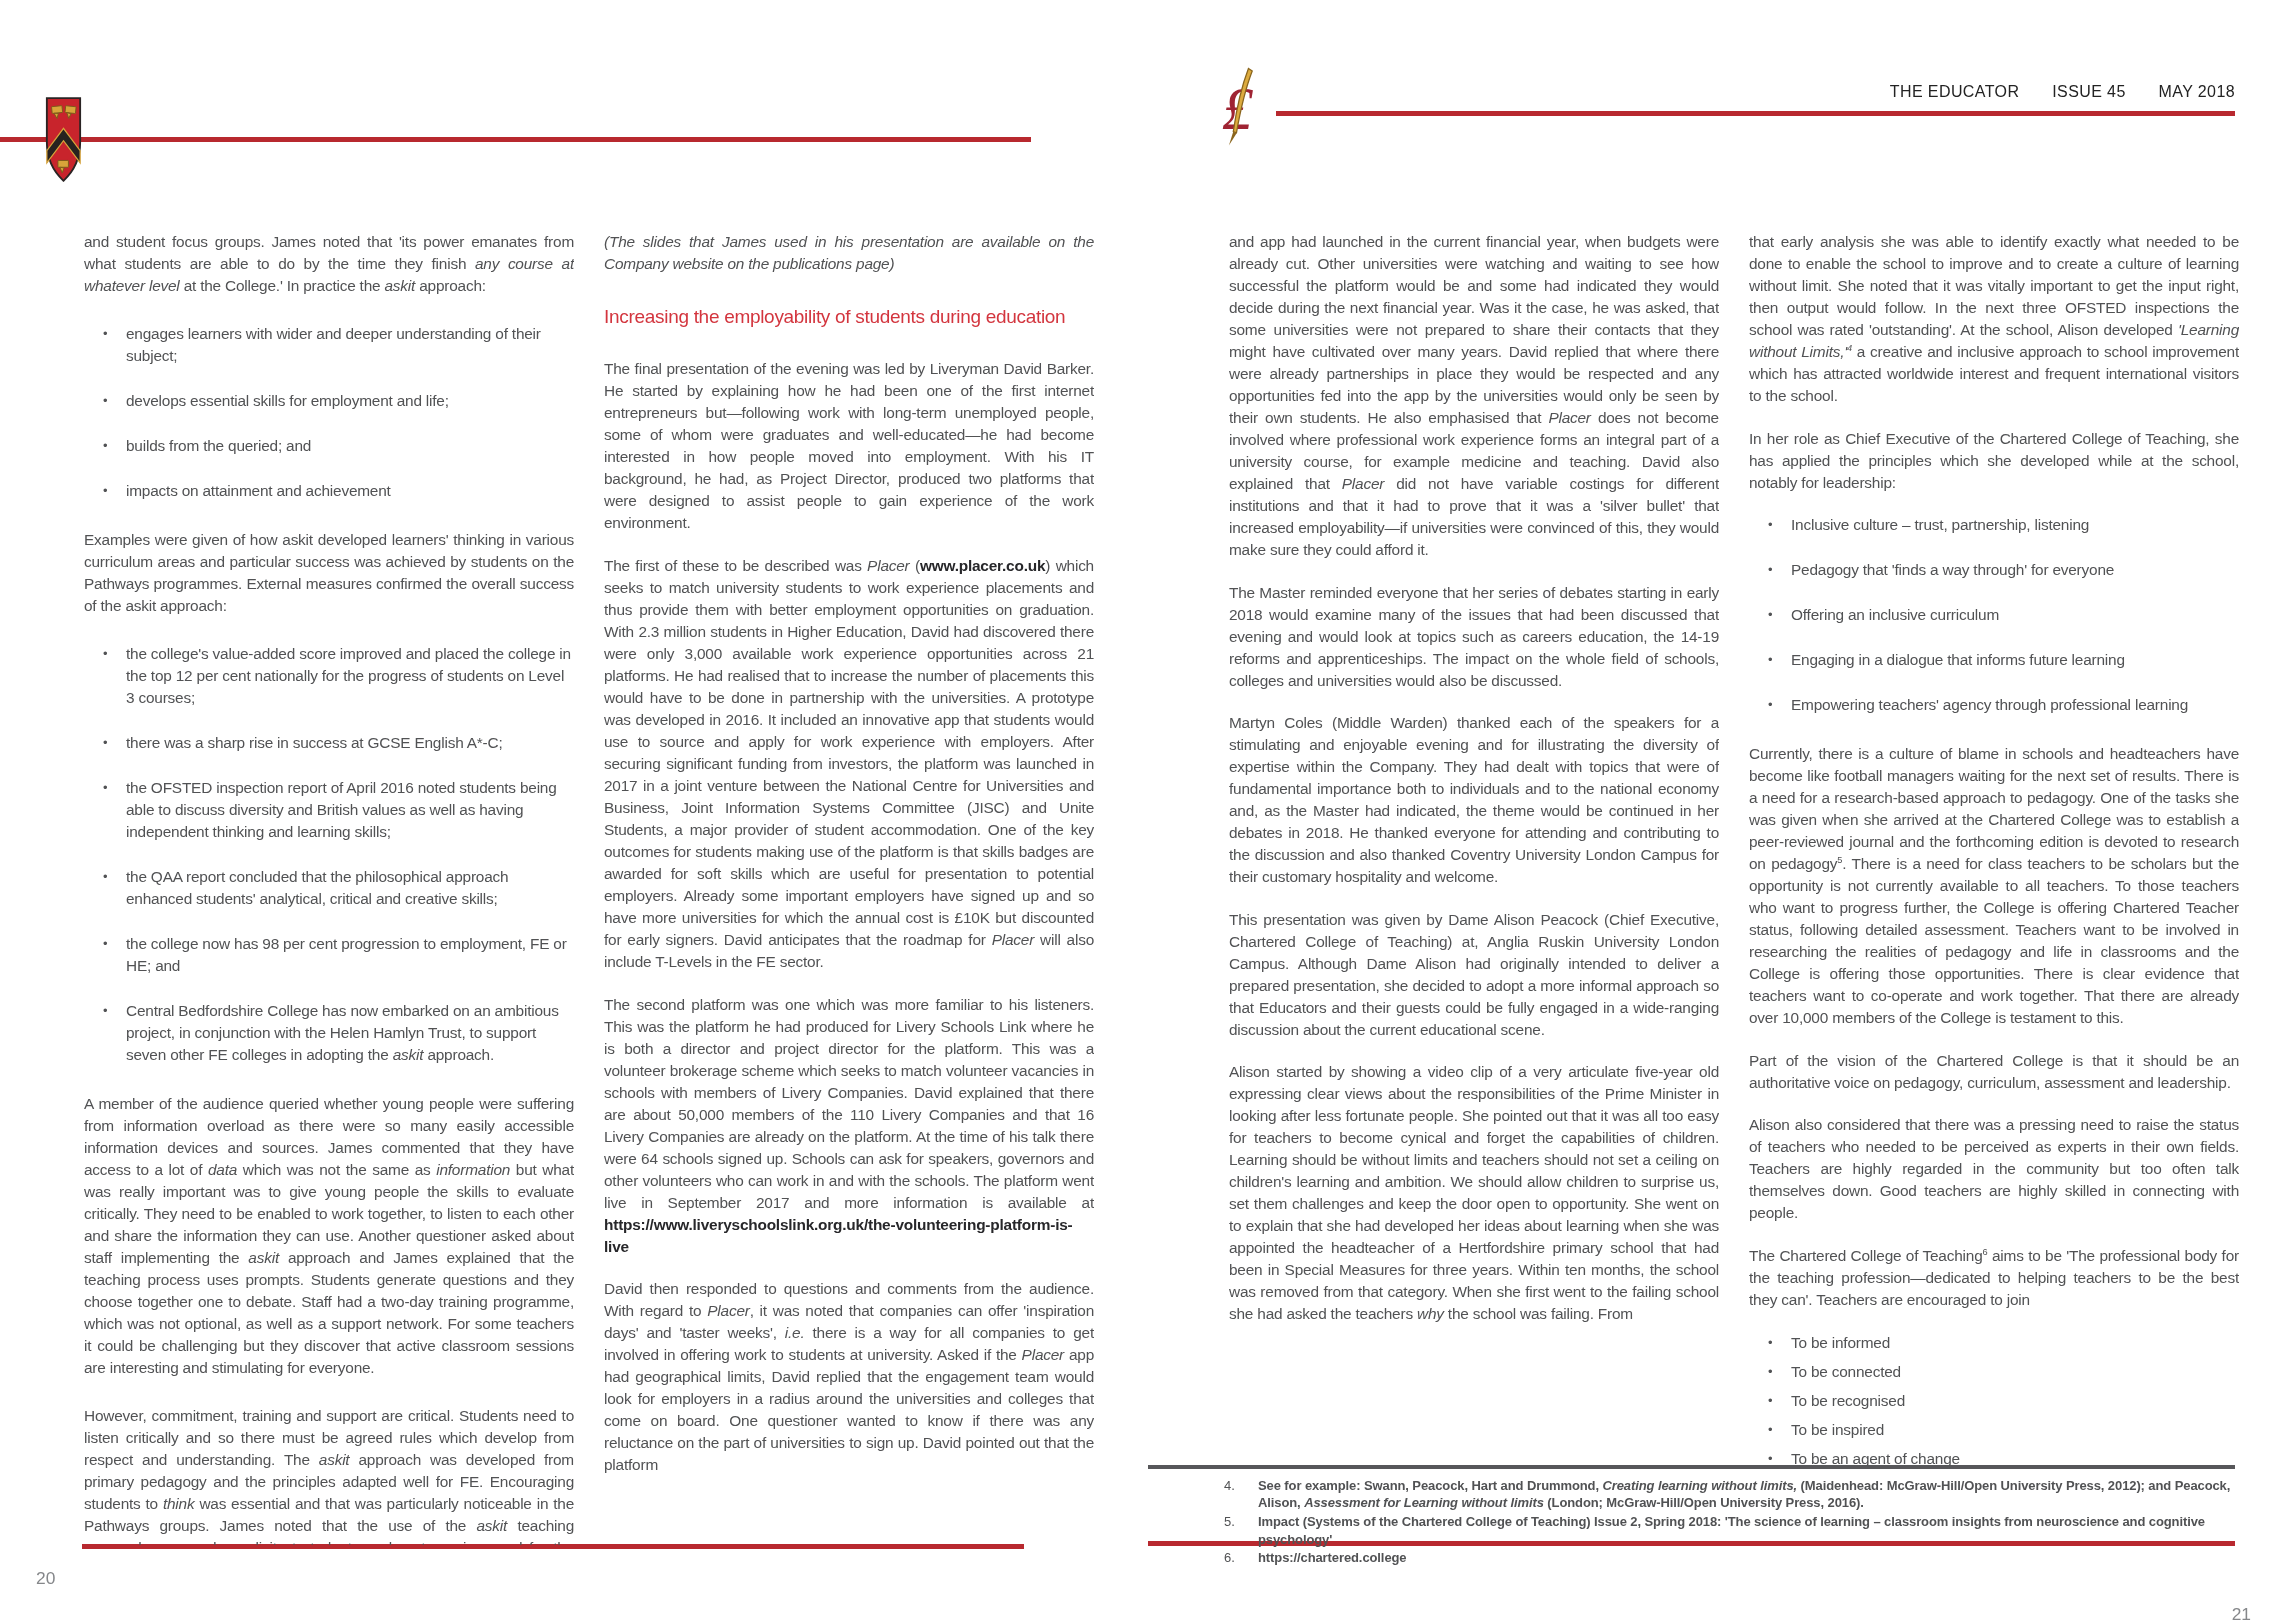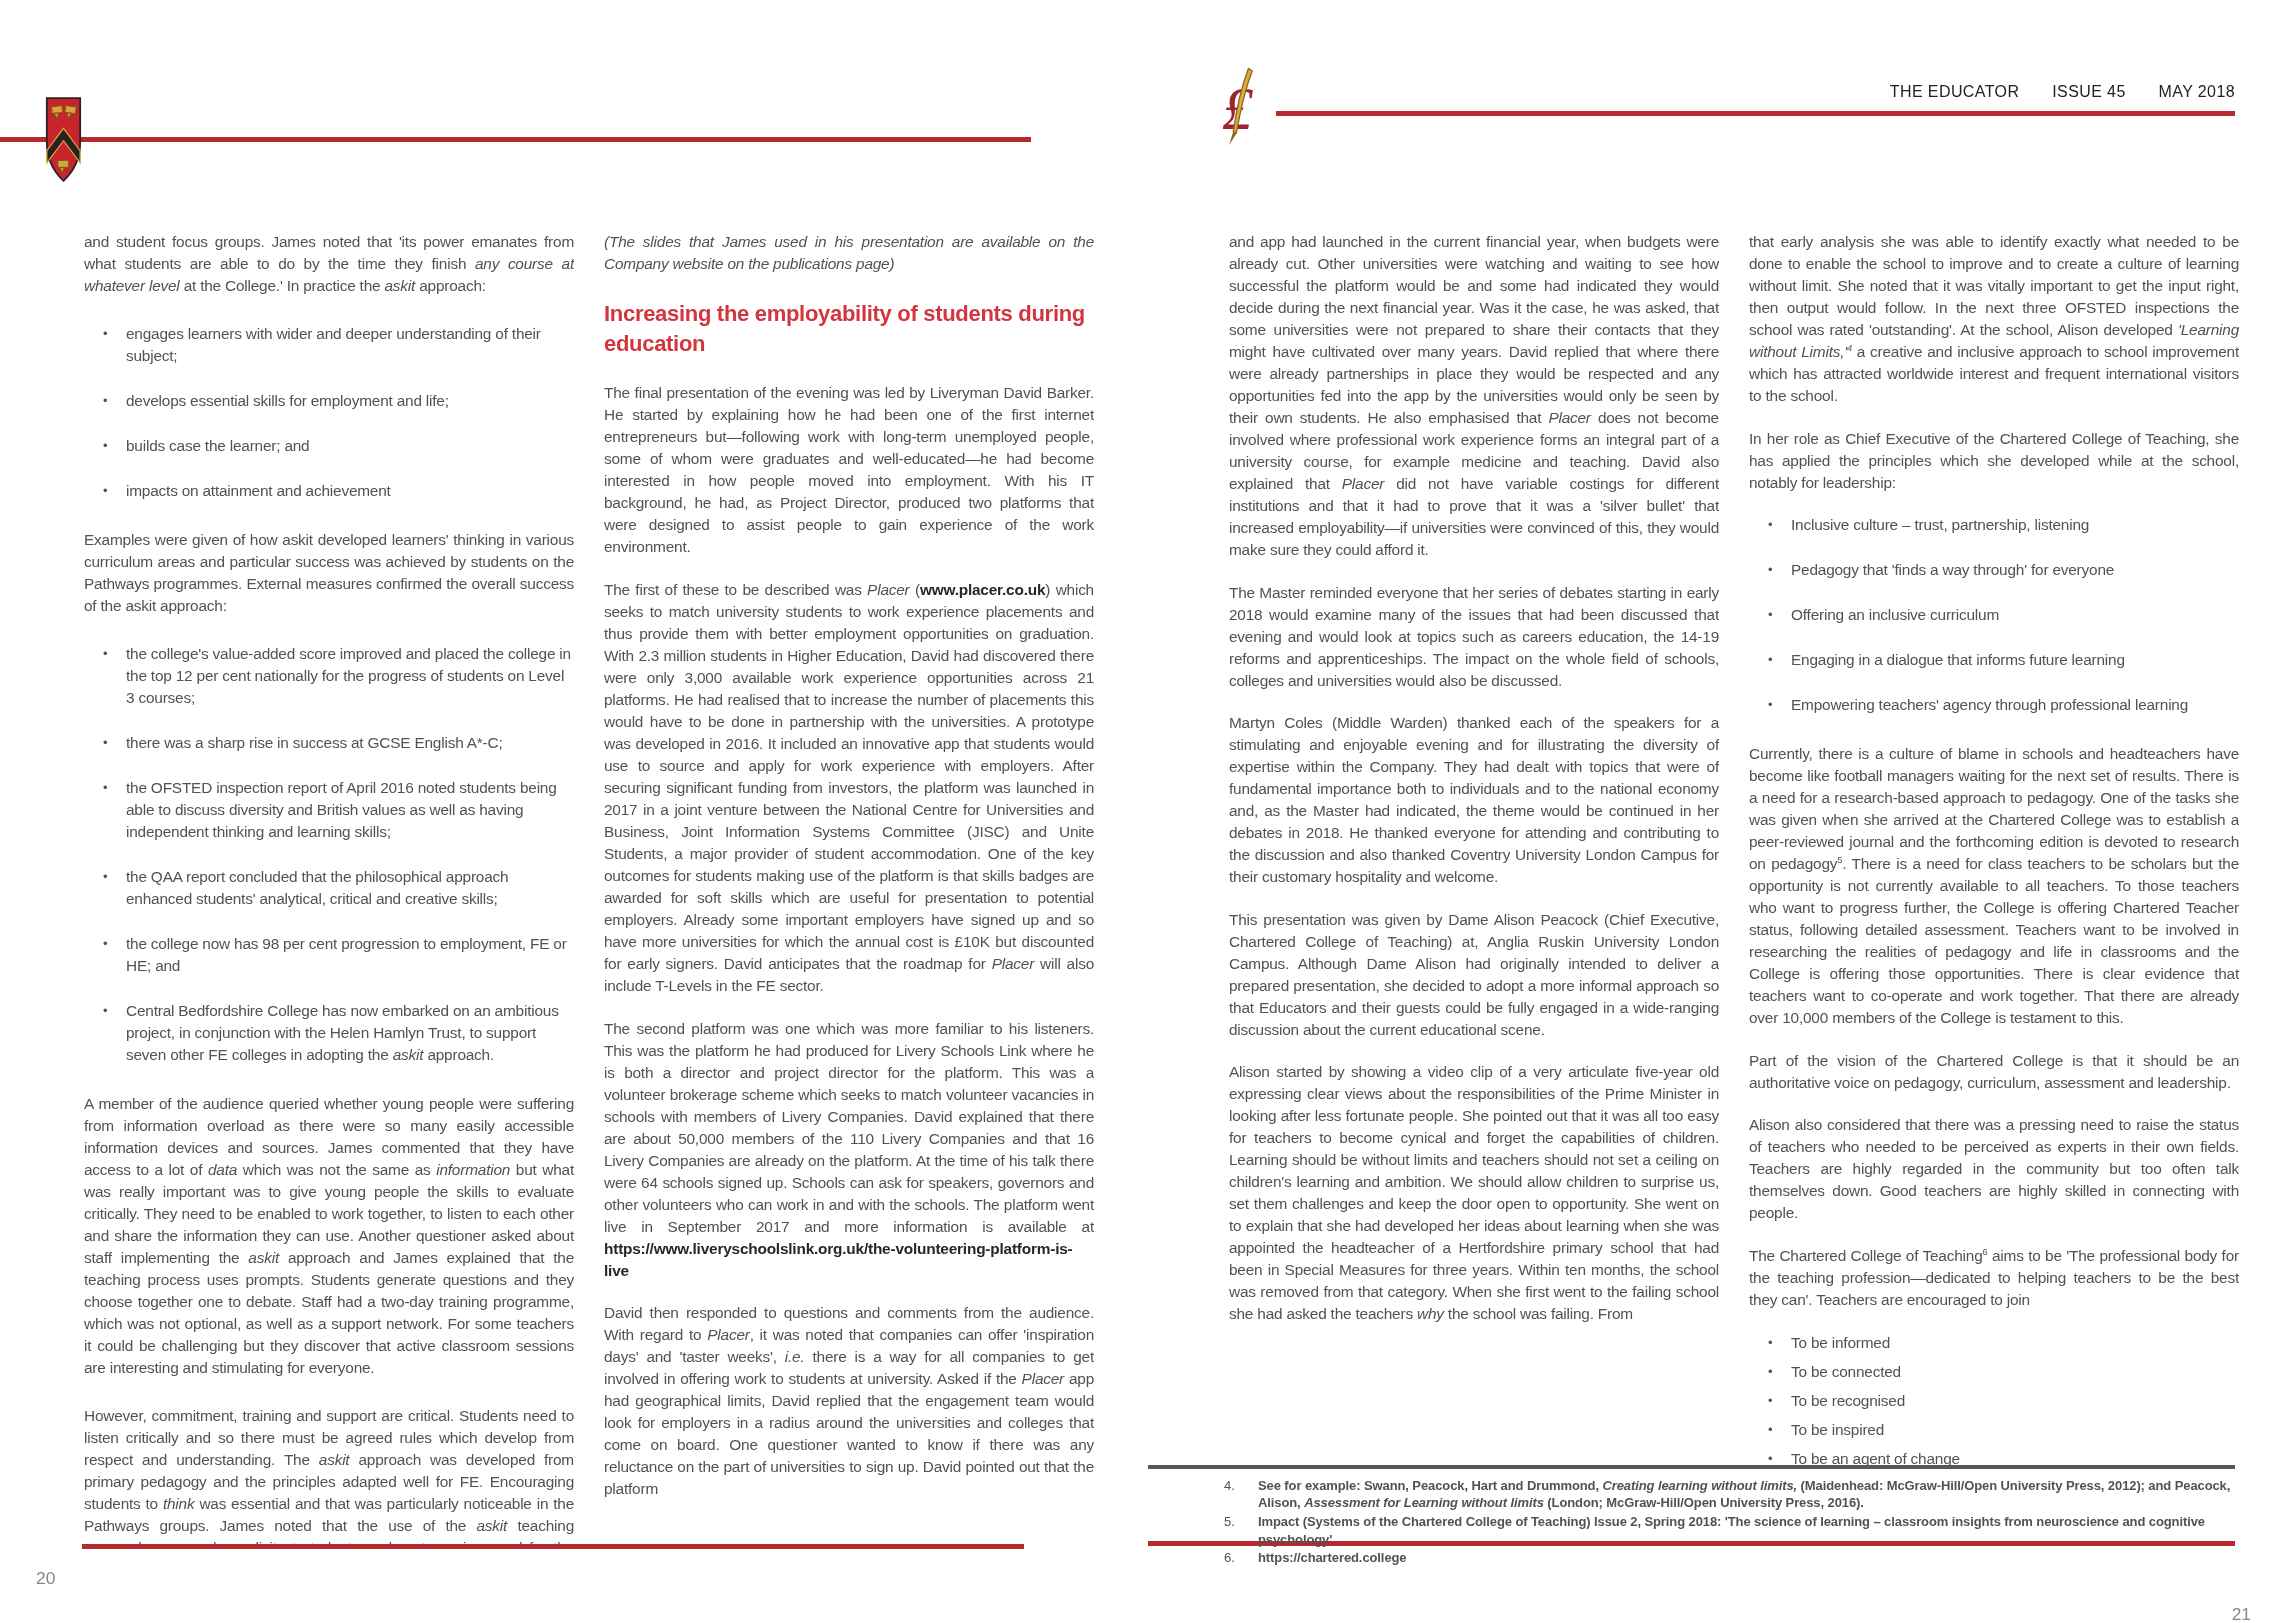--- a/index.html
+++ b/index.html
@@ -20,21 +20,21 @@
   .crest{position:absolute;left:45px;top:96px;width:37px;height:87px;}
   .guild-logo{position:absolute;left:1219px;top:66px;width:45px;height:82px;}
   .col{position:absolute;top:231px;width:490px;text-align:justify;overflow:hidden;}
   #col1{left:84px;height:1314px;}
   #col2{left:604px;height:1314px;}
   #col3{left:1229px;height:1235px;}
   #col4{left:1749px;height:1235px;}
   .para{margin:0 0 20.6px 0;}
   .col .para:last-child{margin-bottom:0;}
   .heading{color:#d3353e;font-weight:normal;text-align:left;letter-spacing:-0.3px;}
-  .heading-md{font-size:22px;line-height:30px;margin:24.4px 0 23px 0;font-weight:bold;}
+  .heading-md{font-size:19px;line-height:36px;margin:24.4px 0 23px 0;}
   .heading-lg{font-size:28px;line-height:36px;margin:26px 0 26px 0;}
   ul.bullets{list-style:none;margin:5.1px 0 27px 0;padding:0;}
   ul.bullets li{position:relative;padding-left:42px;margin-bottom:23px;text-align:left;}
   ul.bullets.narrow li{margin-bottom:7px;}
   ul.bullets .dot{position:absolute;left:19px;top:0;font-size:13px;}
   .s-i{font-style:italic;}
   .s-b{font-weight:bold;color:#27272a;}
   .s-sup{vertical-align:super;font-size:60%;line-height:0;}
   .s-supi{vertical-align:super;font-size:60%;line-height:0;font-style:italic;}
   .footnotes{position:absolute;left:1224px;top:1477px;width:1013px;font-size:13px;line-height:17.4px;letter-spacing:-0.1px;color:#515254;}
@@ -83,21 +83,21 @@
     <span>THE EDUCATOR</span>
     <span>ISSUE 45</span>
     <span>MAY 2018</span>
   </div>
 
   <div class="col" id="col1">
       <p class="para" style="margin-bottom: 26px;"><span>and student focus groups. James noted that 'its power emanates from what students are able to do by the time they finish </span><span class="s-i">any course at whatever level</span><span> at the College.' In practice the </span><span class="s-i">askit</span><span> approach:</span></p>
       <ul class="bullets">
         <li><span class="dot">•</span><span class="bt"><span>engages learners with wider and deeper understanding of their subject;</span></span></li>
         <li><span class="dot">•</span><span class="bt"><span>develops essential skills for employment and life;</span></span></li>
-        <li><span class="dot">•</span><span class="bt"><span>builds case the learner; and</span></span></li>
+        <li><span class="dot">•</span><span class="bt"><span>builds from the queried; and</span></span></li>
         <li><span class="dot">•</span><span class="bt"><span>impacts on attainment and achievement</span></span></li>
       </ul>
       <p class="para" style="margin-bottom: 26px;"><span>Examples were given of how askit developed learners' thinking in various curriculum areas and particular success was achieved by students on the Pathways programmes. External measures confirmed the overall success of the askit approach:</span></p>
       <ul class="bullets">
         <li><span class="dot">•</span><span class="bt"><span>the college's value-added score improved and placed the college in the top 12 per cent nationally for the progress of students on Level 3 courses;</span></span></li>
         <li><span class="dot">•</span><span class="bt"><span>there was a sharp rise in success at GCSE English A*-C;</span></span></li>
         <li><span class="dot">•</span><span class="bt"><span>the OFSTED inspection report of April 2016 noted students being able to discuss diversity and British values as well as having independent thinking and learning skills;</span></span></li>
         <li><span class="dot">•</span><span class="bt"><span>the QAA report concluded that the philosophical approach enhanced students' analytical, critical and creative skills;</span></span></li>
         <li><span class="dot">•</span><span class="bt"><span>the college now has 98 per cent progression to employment, FE or HE; and</span></span></li>
         <li><span class="dot">•</span><span class="bt"><span>Central Bedfordshire College has now embarked on an ambitious project, in conjunction with the Helen Hamlyn Trust, to support seven other FE colleges in adopting the </span><span class="s-i">askit</span><span> approach.</span></span></li>

